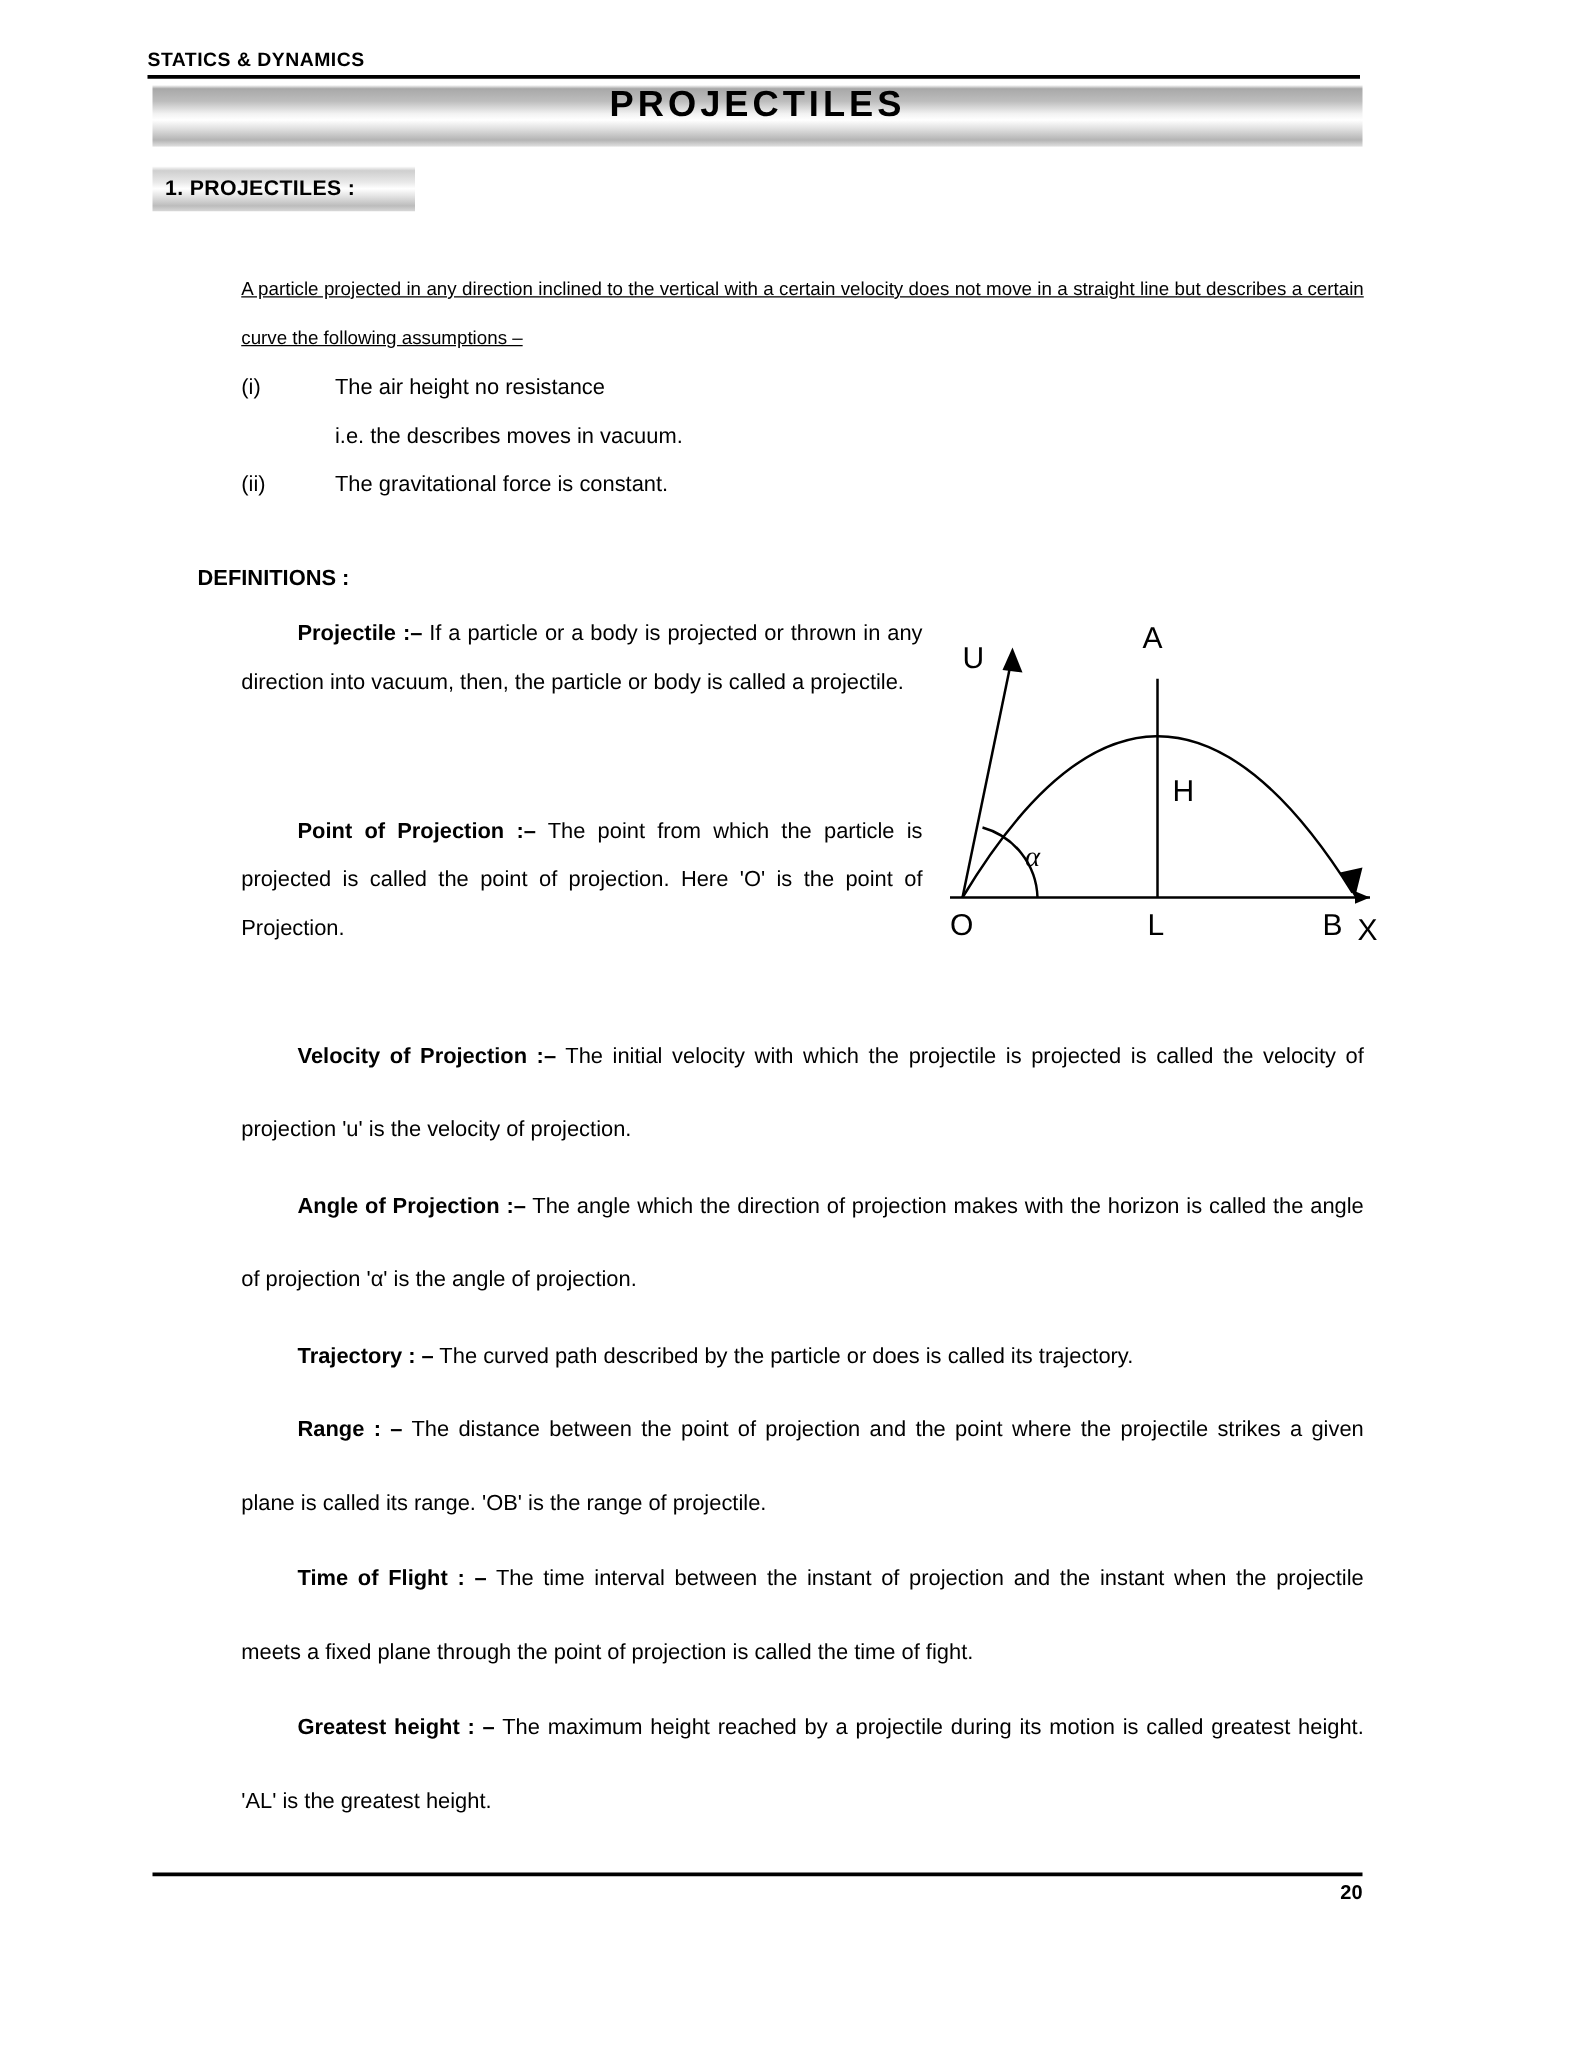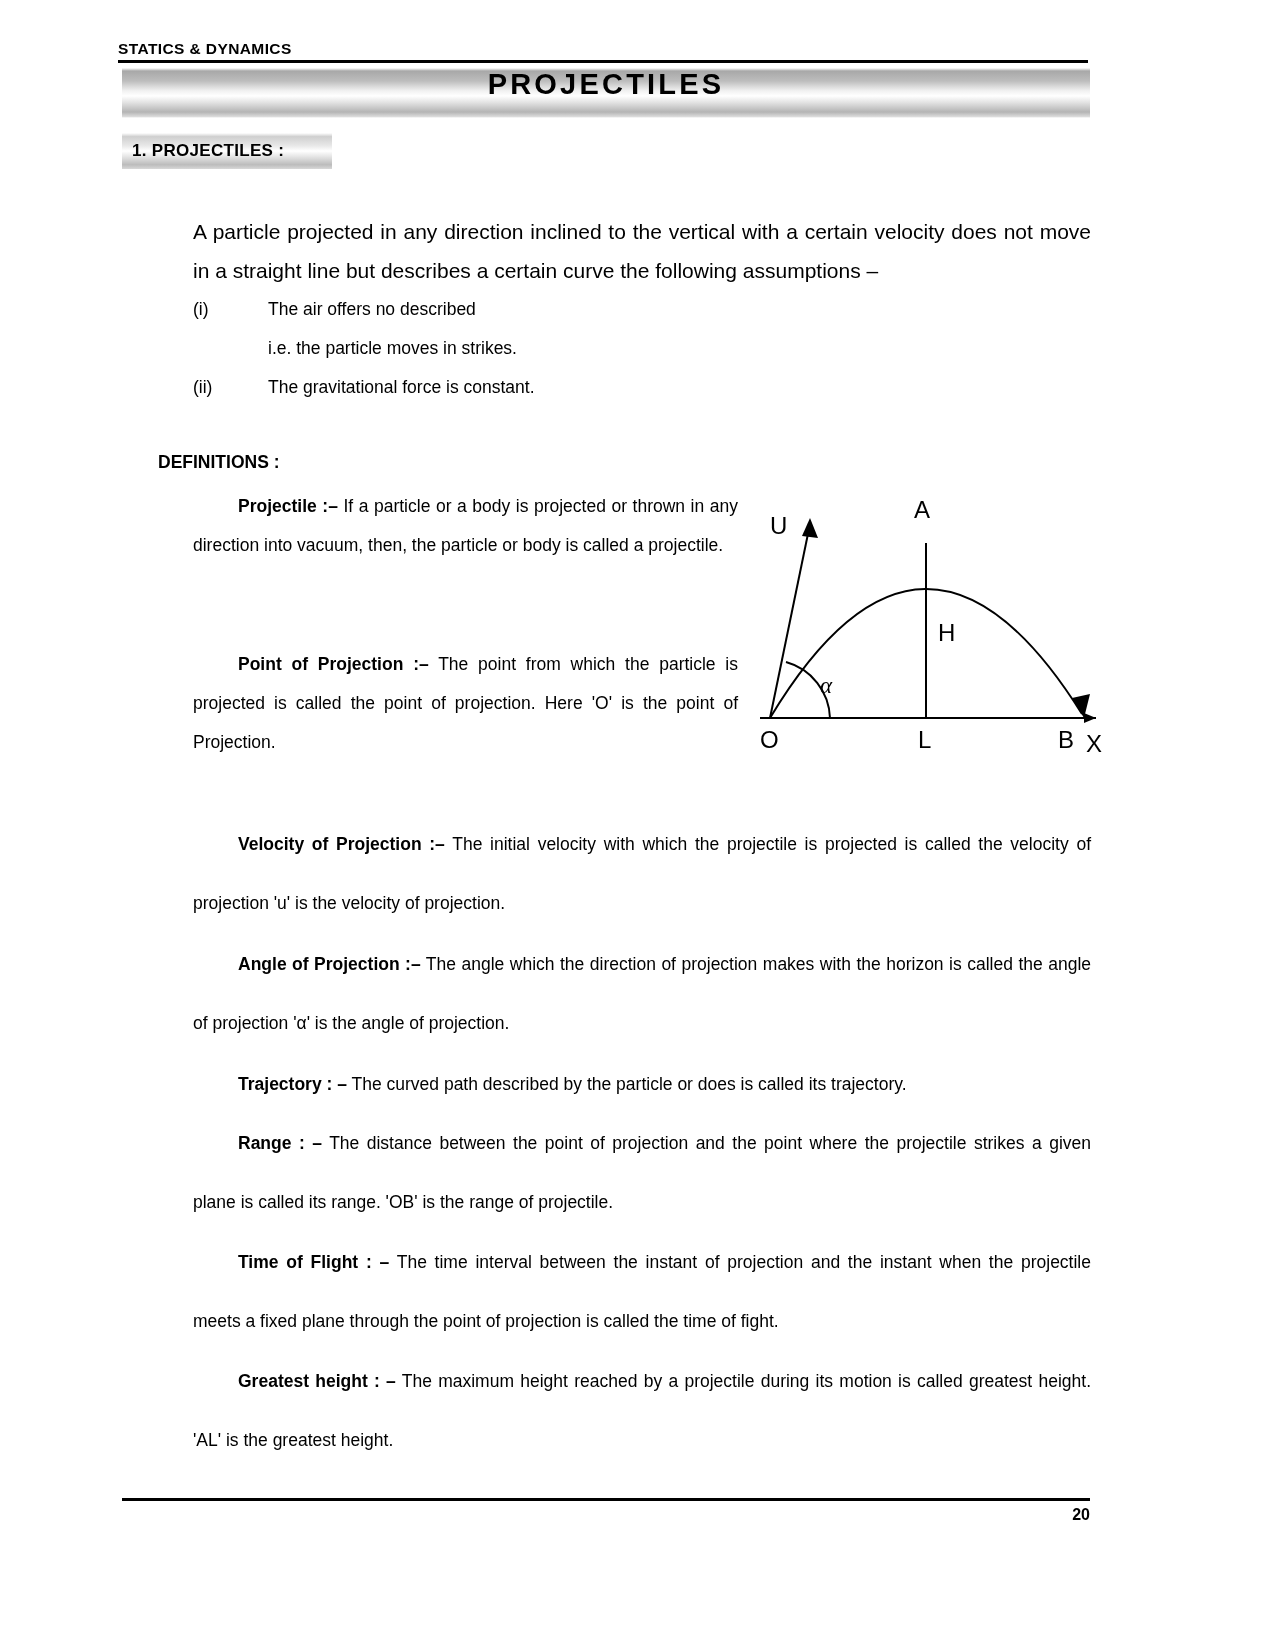--- a/index.html
+++ b/index.html
@@ -90,23 +90,24 @@
     box-sizing: border-box;
   }
   .section-chip .chip-text {
     font-size: 17px;
     font-weight: bold;
     letter-spacing: 0.3px;
   }
 
   .para {
     position: absolute;
-    font-size: 21px;
+    font-size: 15px;
     line-height: 39px;
     text-align: justify;
+    text-decoration: underline;
   }
 
   .intro {
     left: 193px;
     top: 212px;
     width: 898px;
   }
 
   .list-item {
     position: absolute;
@@ -188,25 +189,25 @@
   </div>
 
   <div class="section-chip">
     <span class="chip-text">1.  PROJECTILES :</span>
   </div>
 
   <div class="para intro">A particle projected in any direction inclined to the vertical with a certain velocity does not move in a straight line but describes a certain curve the following assumptions –</div>
 
   <div class="list-item" style="left:193px; top:290px; width:600px;">
     <span class="marker">(i)</span>
-    <span class="itext">The air offers no described</span>
+    <span class="itext">The air height no resistance</span>
   </div>
   <div class="list-item" style="left:193px; top:329px; width:600px;">
     <span class="marker"></span>
-    <span class="itext">i.e. the particle moves in strikes.</span>
+    <span class="itext">i.e. the describes moves in vacuum.</span>
   </div>
   <div class="list-item" style="left:193px; top:368px; width:600px;">
     <span class="marker">(ii)</span>
     <span class="itext">The gravitational force is constant.</span>
   </div>
 
   <div class="defs-title">DEFINITIONS :</div>
 
   <div class="def-block def-narrow" style="left:193px; top:487px;">
     <b>Projectile :–</b><span> If a particle or a body is projected or thrown in any direction into vacuum, then, the particle or body is called a projectile.</span>

